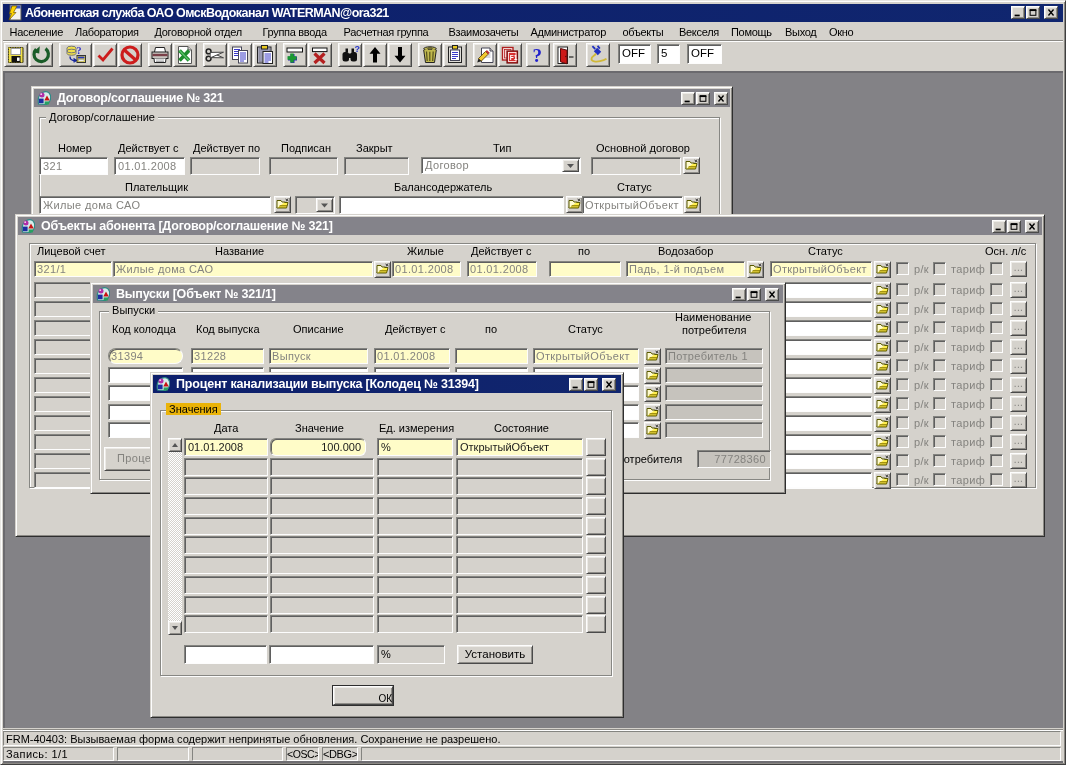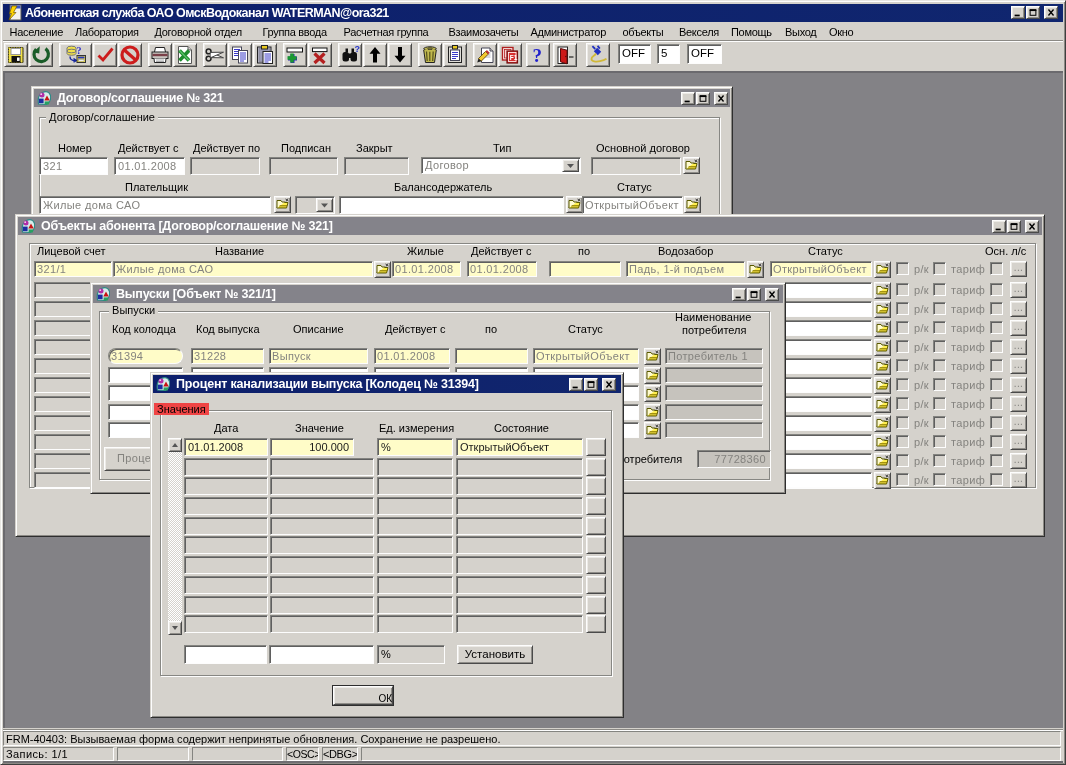--- a/index.html
+++ b/index.html
@@ -745,40 +745,40 @@
       <path d="M3 3.6 h8" stroke="#000" stroke-width="2.2"></path>
       <rect x="3.6" y="4.2" width="6.8" height="5.6" fill="none" stroke="#000" stroke-width="1.2"></rect>
     </svg>
   </div>
 <div class="ab rs" style="left:602px;top:378px;width:14px;height:13px;">
     <svg width="12" height="11" viewBox="0 0 14 13">
       <path d="M4 3 L10 10 M10 3 L4 10" stroke="#000" stroke-width="1.6"></path>
     </svg>
   </div>
 <div class="ab gv" style="left:160px;top:410px;width:452px;height:266px;"></div>
-<div class="ab lb" style="left:154px;top:403px;background:#ef4444">&nbsp;Значения&nbsp;</div>
+<div class="ab lb" style="left:166px;top:403px;background:#eab308">&nbsp;Значения&nbsp;</div>
 <div class="ab lb" style="left:214px;top:422px;">Дата</div>
 <div class="ab lb" style="left:295px;top:422px;">Значение</div>
 <div class="ab lb" style="left:379px;top:422px;">Ед. измерения</div>
 <div class="ab lb" style="left:494px;top:422px;">Состояние</div>
 <div class="ab " style="left:168px;top:438px;width:14px;height:197px;background:#fff;background-image:repeating-conic-gradient(#d5d2cc 0% 25%,#fff 0% 50%);background-size:2px 2px"></div>
 <div class="ab rs" style="left:168px;top:438px;width:14px;height:14px;">
     <svg width="12" height="12" viewBox="0 0 12 12">
       <path d="M6 4 L9 8 L3 8 Z" fill="#555"></path>
     </svg>
   </div>
 <div class="ab rs" style="left:168px;top:621px;width:14px;height:14px;">
     <svg width="12" height="12" viewBox="0 0 12 12">
       <path d="M6 8 L9 4 L3 4 Z" fill="#555"></path>
     </svg>
   </div>
 <div class="ab sk yl" style="left:184px;top:438px;width:84px;height:18px;">
     <div style="padding:2px 0 0 3px;color:#1a1a1a">01.01.2008</div>
   </div>
-<div class="ab sk yl" style="left:270px;top:438px;width:84px;height:18px;">
+<div class="ab sk yl" style="left:270px;top:438px;width:96px;height:18px;border-radius:6px;">
     <div style="text-align:right;padding:2px 4px 0 0;color:#1a1a1a">100.000</div>
   </div>
 <div class="ab sk yl" style="left:377px;top:438px;width:76px;height:18px;">
     <div style="padding:2px 0 0 3px;color:#1a1a1a">%</div>
   </div>
 <div class="ab sk yl" style="left:456px;top:438px;width:127px;height:18px;">
     <div style="padding:2px 0 0 3px;color:#1a1a1a">ОткрытыйОбъект</div>
   </div>
 <div class="ab rs" style="left:586px;top:438px;width:20px;height:18px;"></div>
 <div class="ab sk dis" style="left:184px;top:458px;width:84px;height:18px;"></div>

